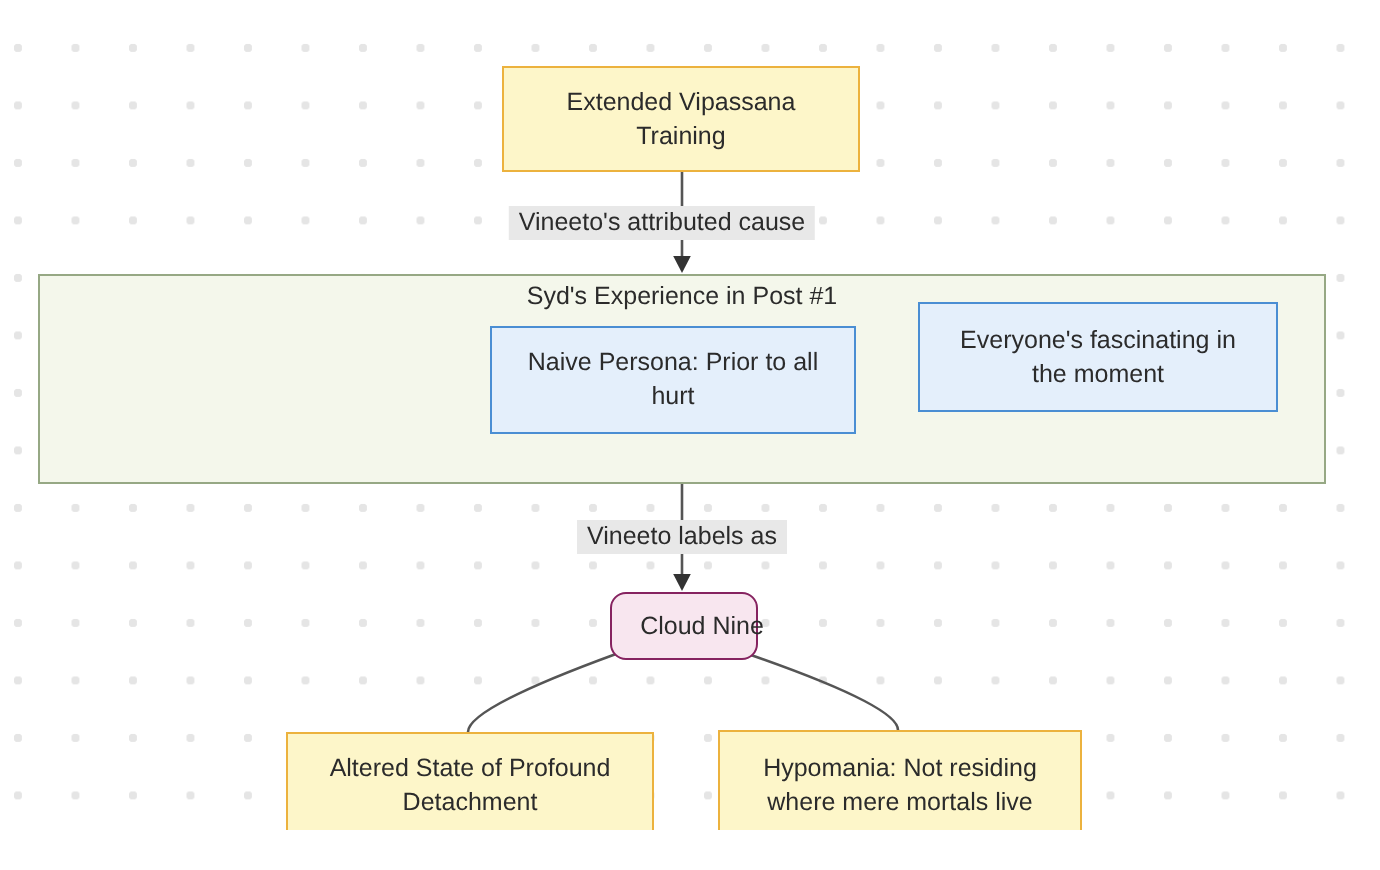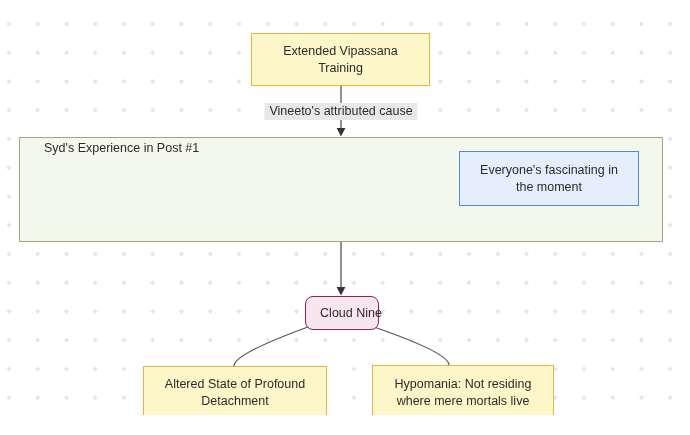--- a/index.html
+++ b/index.html
@@ -39,21 +39,21 @@
   }
   .subgraph{
     position:absolute;
     background:#f4f7eb;
     border:1.3px solid #96a884;
     box-sizing:border-box;
   }
   .subgraph-title{
     position:absolute;
     left:0;top:3px;width:100%;
-    padding-left:24px;
+    text-align:center;
   }
   .edge-label{
     position:absolute;
     background:#e8e8e8;
     padding:1px 5px 2px 5px;
     white-space:nowrap;
     transform:translateX(-50%);
   }
 </style>
 </head>
@@ -71,40 +71,46 @@
 
     <path d="M 308 327 Q 234 354 234 366" fill="none" stroke="#555555" stroke-width="1.3"></path>
 
     <path d="M 374 327 Q 449 353 449 365" fill="none" stroke="#555555" stroke-width="1.3"></path>
   </svg>
 
   <div class="node node-yellow" style="left:251px;top:33px;width:179px;height:53px;padding:0 14px;">
     <span>Extended Vipassana Training</span>
   </div>
 
-  <div class="edge-label" style="left:341px;top:103px;">
+  <div class="edge-label" style="left:331px;top:103px;">
     <span>Vineeto's attributed cause</span>
   </div>
 
   <div class="subgraph" style="left:19px;top:137px;width:644px;height:105px;">
     <div class="subgraph-title">Syd's Experience in Post #1</div>
   </div>
 
 
+  <div class="node node-blue" style="left:245px;top:163px;width:183px;height:54px;">
+    <span>Naive Persona: Prior to all hurt</span>
+  </div>
 
   <div class="node node-blue" style="left:459px;top:151px;width:180px;height:55px;">
     <span>Everyone's fascinating in the moment</span>
   </div>
 
+  <div class="edge-label" style="left:341px;top:260px;">
+    <span>Vineeto labels as</span>
+  </div>
 
   <div class="node node-cloud" style="left:305px;top:296px;width:74px;height:34px;white-space:nowrap;">
     <span>Cloud Nine</span>
   </div>
 
   <div class="node node-yellow" style="left:143px;top:366px;width:184px;height:54px;justify-content:flex-end;">
     <span>Altered State of Profound Detachment</span>
   </div>
 
-  <div class="node node-yellow" style="left:372px;top:365px;width:182px;height:55px;">
+  <div class="node node-yellow" style="left:359px;top:365px;width:182px;height:55px;">
     <span>Hypomania: Not residing where mere mortals live</span>
   </div>
 
 </div>
 
 </body></html>

